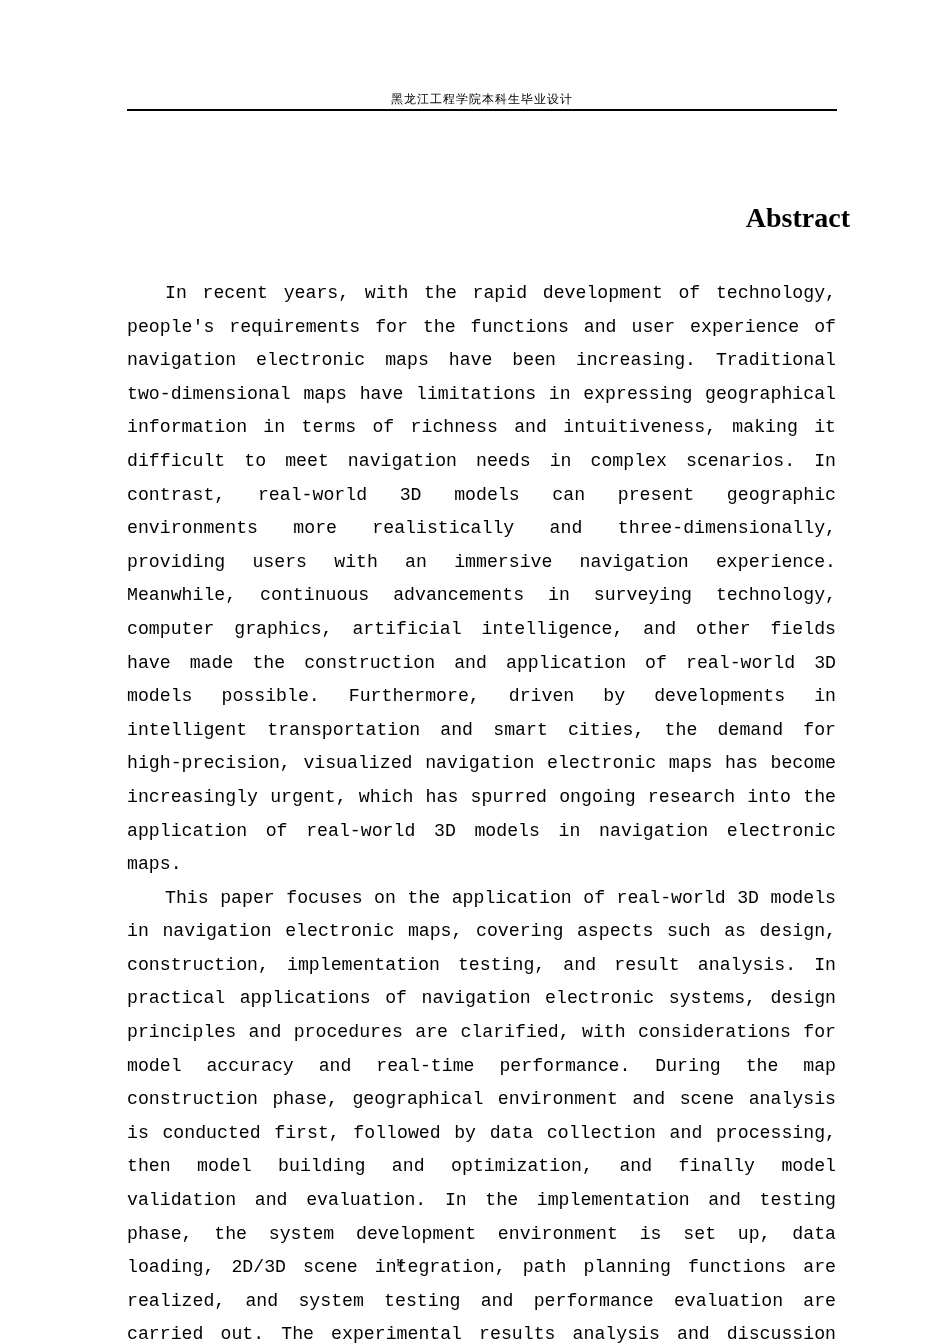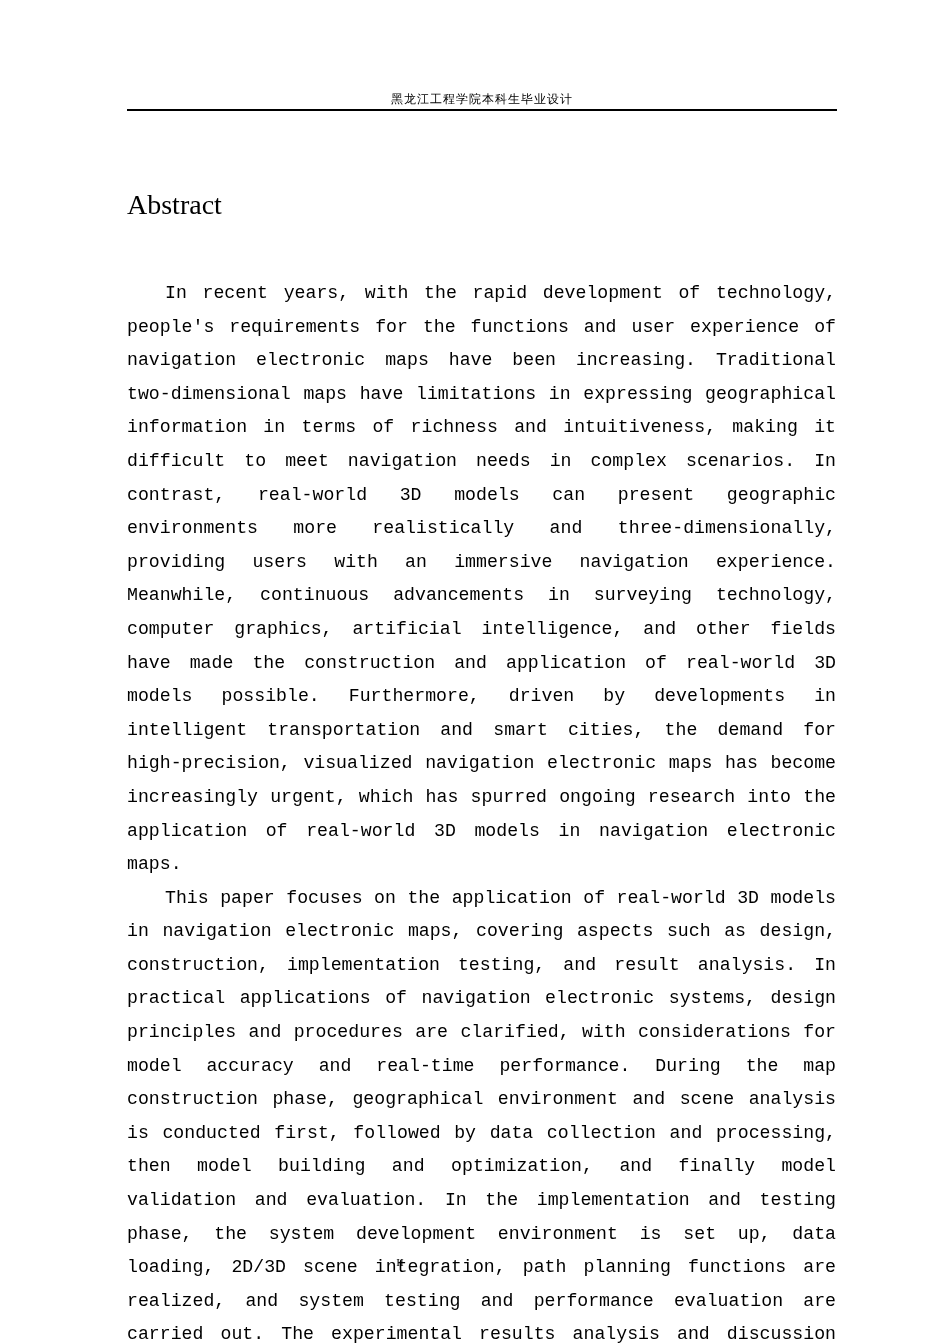--- a/index.html
+++ b/index.html
@@ -39,26 +39,26 @@
       top: 109px;
       width: 710px;
       height: 0;
       border-top: 2px solid #000;
     }
     .title {
       position: absolute;
       left: 127px;
       top: 187px;
       width: 710px;
-      text-align: left;
+      text-align: right;
       font-family: "Liberation Serif", serif;
       font-size: 28px;
       line-height: 36px;
-      font-weight: normal;
-      margin: 0;
+      font-weight: bold;
+      margin: 13px;
     }
     .body-text {
       position: absolute;
       left: 127px;
       top: 277px;
       width: 709px;
       font-family: Liberation Mono, monospace;
       font-size: 18.2px;
       line-height: 33.6px;
       text-align: justify;

